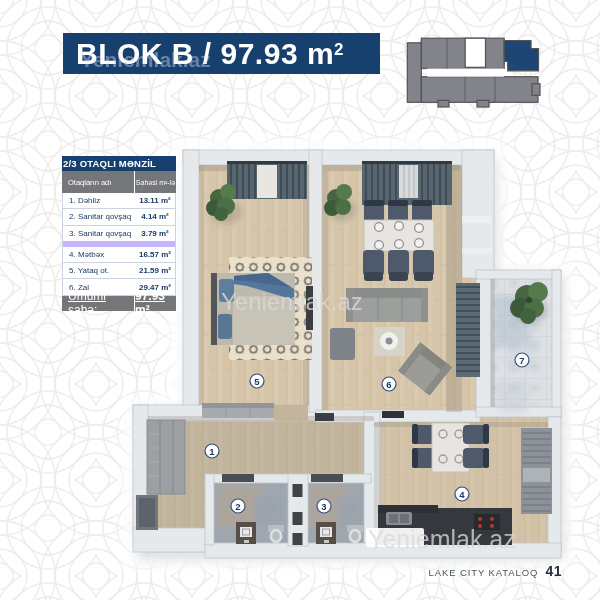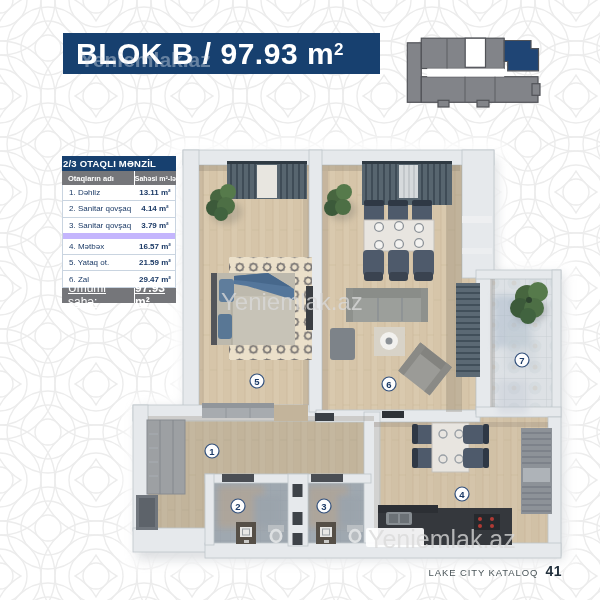--- a/index.html
+++ b/index.html
@@ -68,21 +68,21 @@
     <line x1="42" y1="3.2" x2="42" y2="33.5"></line>
     <line x1="60" y1="41.7" x2="60" y2="67.3"></line>
     <line x1="90" y1="41.7" x2="90" y2="67.3"></line>
   </g>
 </svg>
 
 <div class="abs" style="left:62px;top:156px;width:114px;z-index:20">
 
   <div style="background:#17406f;color:#fff;height:15px;display:flex;align-items:center;padding-left:1px;font-size:9.5px;font-weight:bold;letter-spacing:0.2px">2/3 OTAQLI MƏNZİL</div>
 
-  <div style="display:flex;height:14px;background:#75767a;color:#fff;font-size:7.5px;font-weight:bold;">
+  <div style="display:flex;height:22px;background:#75767a;color:#fff;font-size:7.5px;font-weight:normal;">
     <div style="width:66px;display:flex;align-items:center;padding-left:6px;border-right:1px solid #fff;white-space:nowrap">Otaqların adı</div>
     <div style="flex:1;display:flex;align-items:center;justify-content:center;white-space:nowrap;font-size:7px">Sahəsi m²-lə</div>
   </div>
 
   <div style="border-left:1px solid #c9d4e0;border-right:1px solid #c9d4e0;font-size:8px;color:#1b3a66">
     <div style="display:flex;height:15.3px;border-bottom:1px solid #c9d4e0;background:#fff">
         <div style="width:66px;display:flex;align-items:center;padding-left:6px">1. Dəhliz</div>
         <div style="flex:1;display:flex;align-items:center;justify-content:center;font-weight:bold">13.11 m²</div>
       </div>
     <div style="display:flex;height:15.3px;border-bottom:1px solid #c9d4e0;background:#fff">

